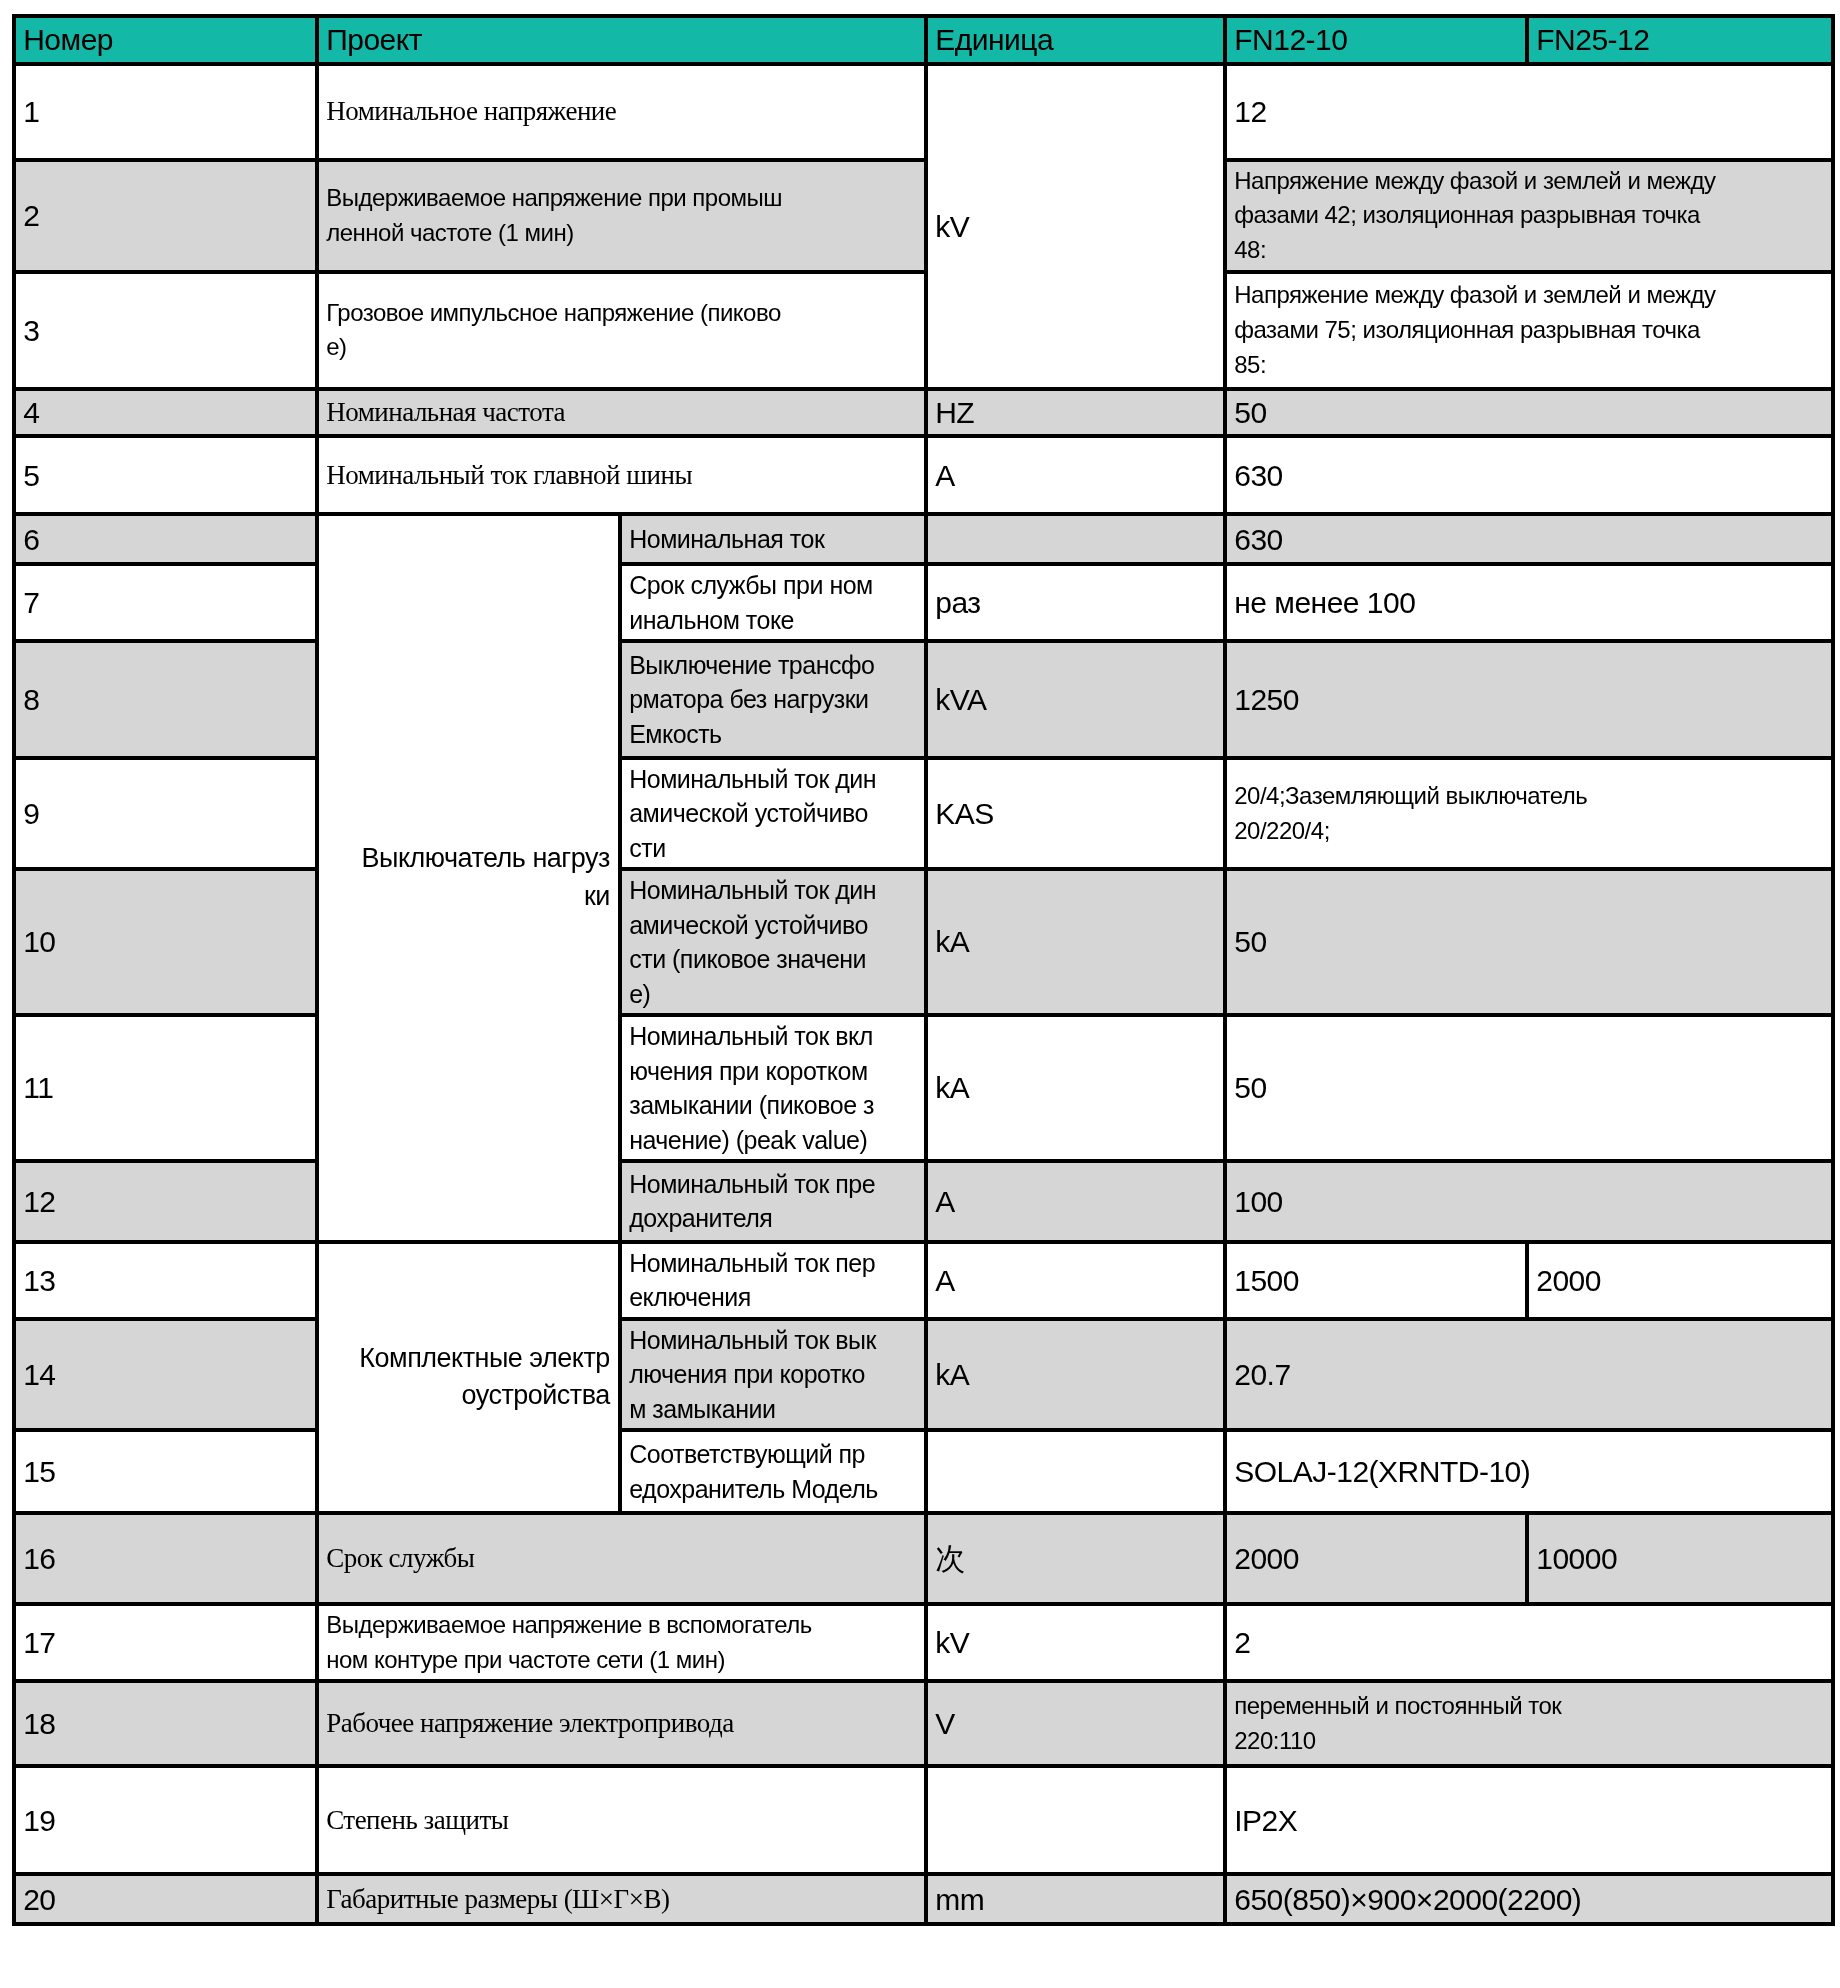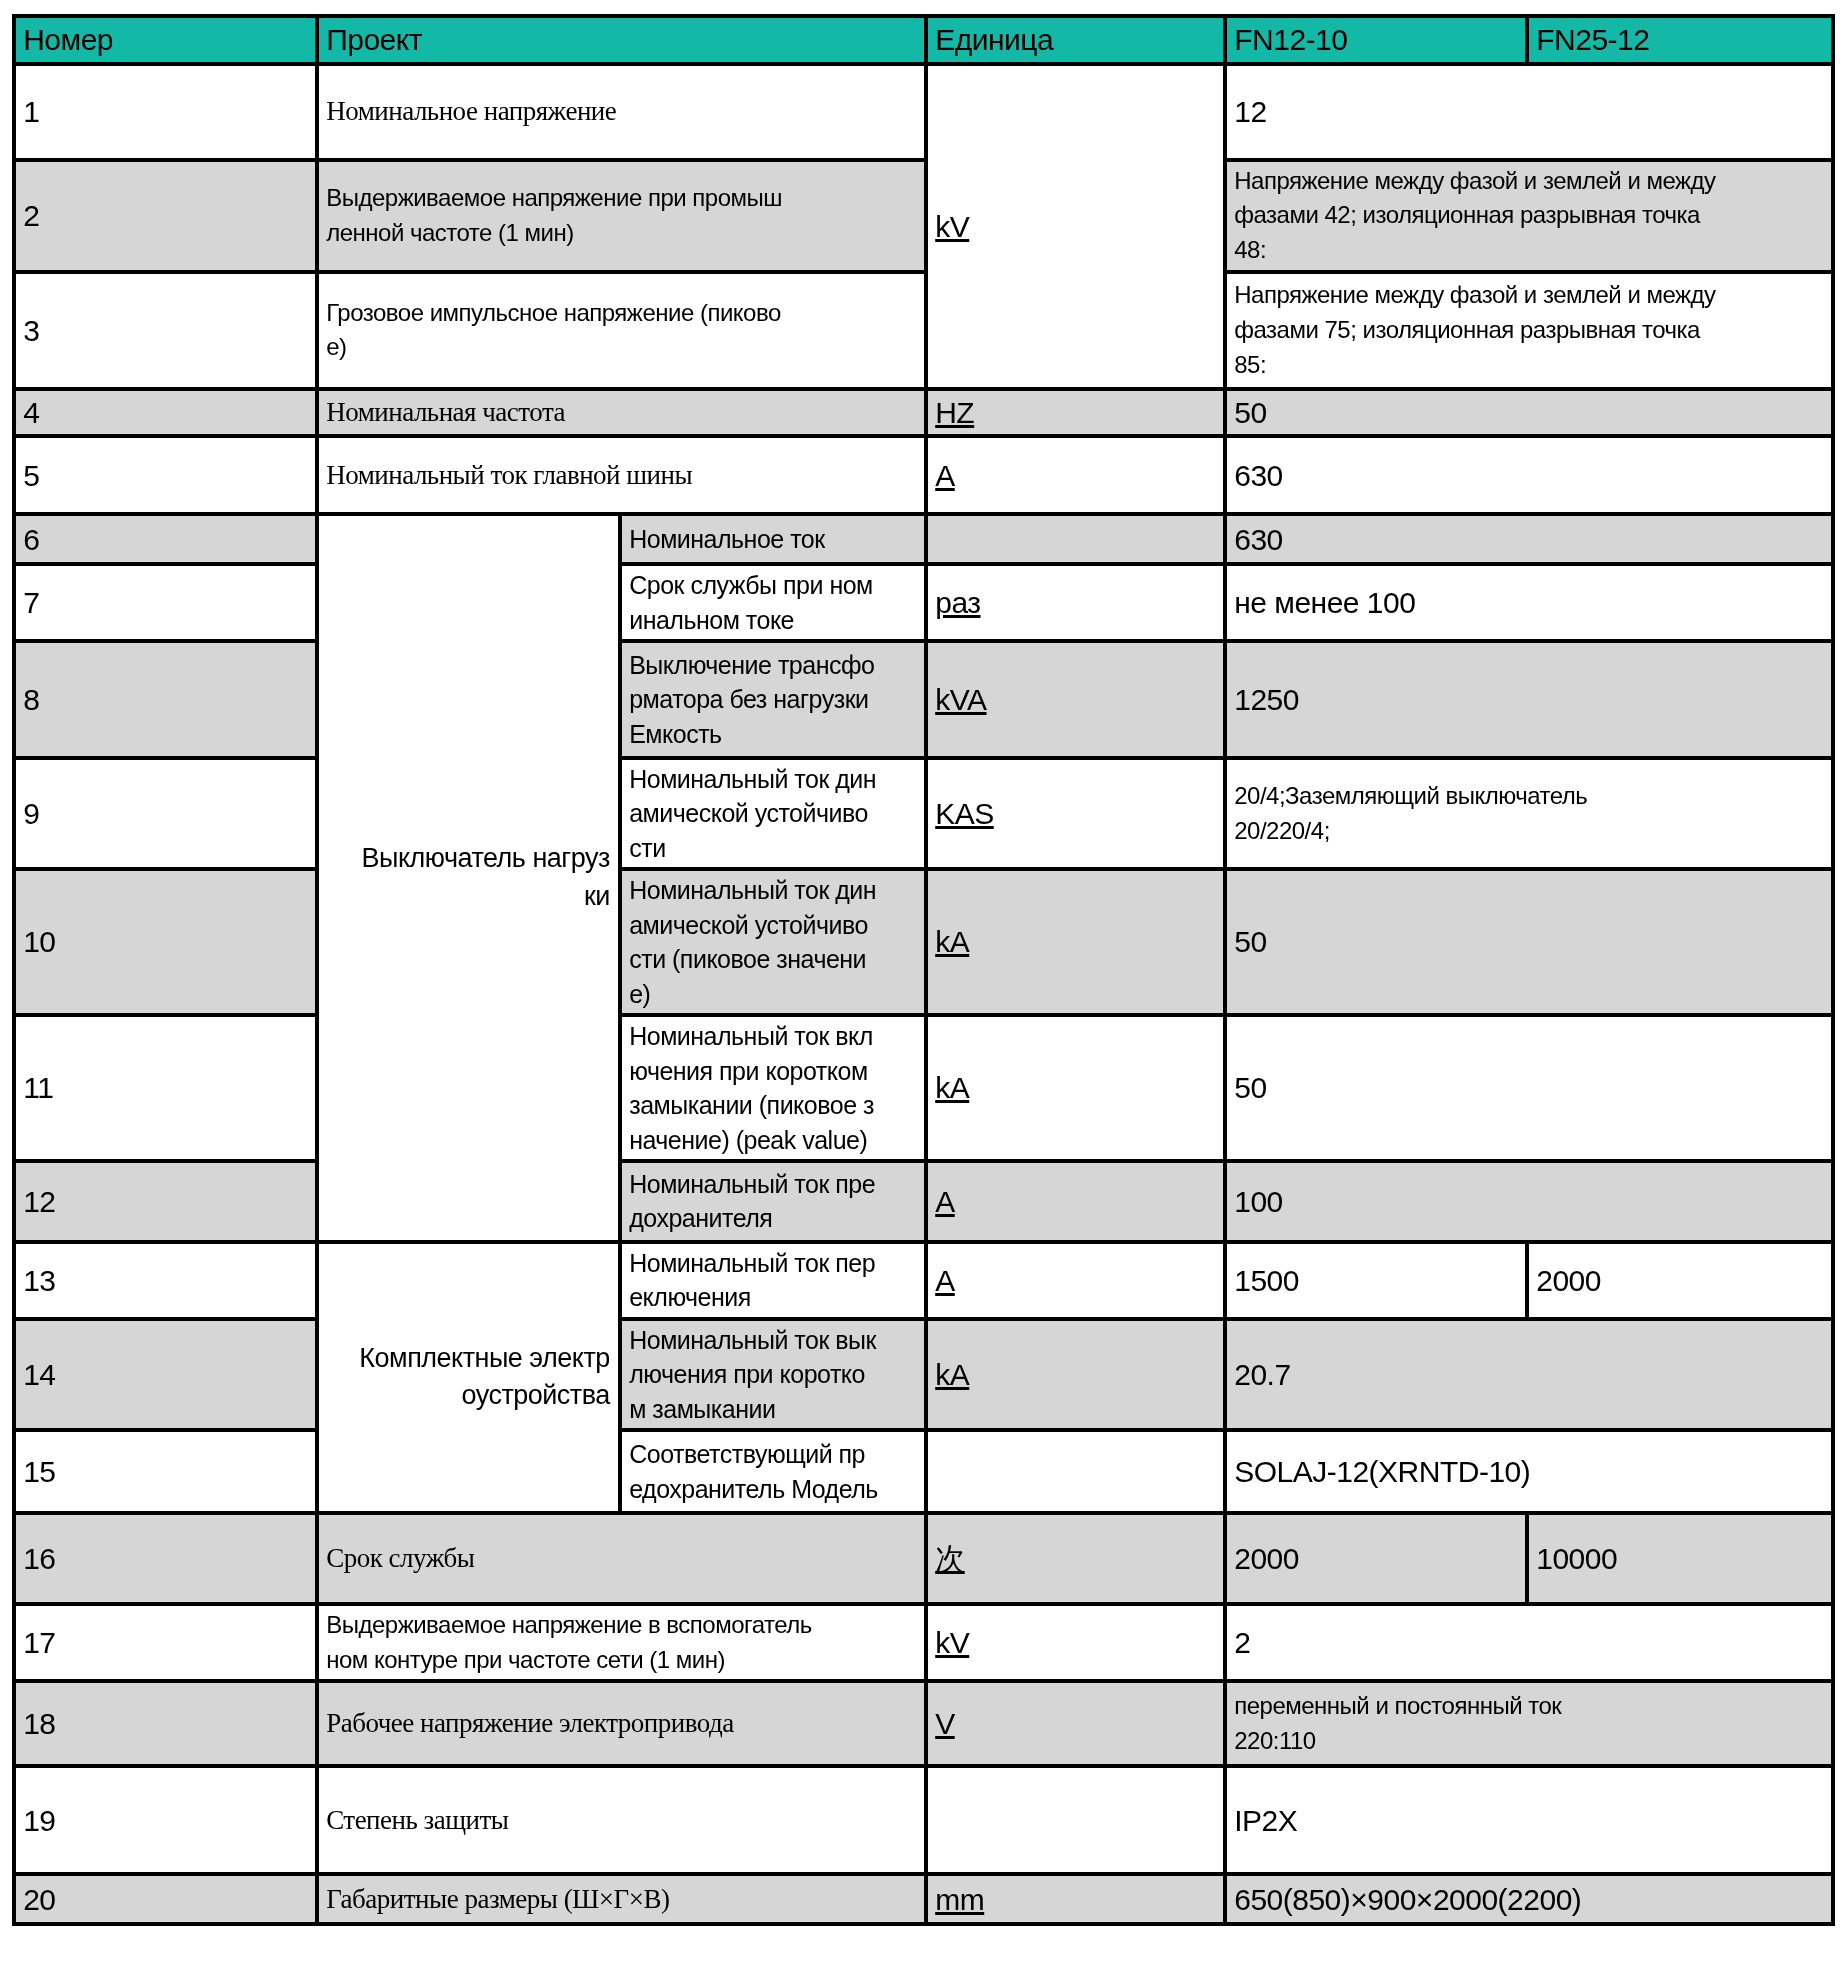--- a/index.html
+++ b/index.html
@@ -8,21 +8,21 @@
   table.spec{border-collapse:collapse;table-layout:fixed;
              margin:14.4px 0 0 11.5px;width:1819px;}
   td,th{border:4.8px solid #000;vertical-align:middle;text-align:left;
         padding:1.9px 7.7px;overflow:hidden;white-space:pre-line;
         letter-spacing:-0.5px;line-height:1.32;font-weight:400;}
   tr.g td{background:#d6d6d6;}
   tr.w td{background:#ffffff;}
   td.w{background:#ffffff !important;}
   tr.hdr td{background:#14b8a6;font-size:30px;}
   .num{font-size:30px;}
-  .unit{font-size:30px;text-decoration:underline;}
+  .unit{font-size:30px;}
   .val{font-size:30px;}
   .val-sm{font-size:24px;line-height:1.45;}
   .label{font-size:27px;font-family:Liberation Serif, serif;}
   .label-sm{font-size:24px;line-height:1.45;}
   .sublabel{font-size:25px;line-height:1.38;}
   .group{font-size:27px;line-height:1.4;text-align:right;}
 </style>
 </head>
 <body>
 
@@ -81,21 +81,21 @@
     <td class="num">5</td>
     <td colspan="2" class="label">Номинальный ток главной шины</td>
     <td class="unit">A</td>
     <td colspan="2" class="val">630</td>
   </tr>
 
   <tr class="g" style="height:50px">
     <td class="num">6</td>
     <td rowspan="7" class="group w">Выключатель нагруз
 ки</td>
-    <td class="sublabel">Номинальное ток</td>
+    <td class="sublabel">Номинальная ток</td>
     <td class="unit"></td>
     <td colspan="2" class="val">630</td>
   </tr>
 
   <tr class="w" style="height:73px">
     <td class="num">7</td>
     <td class="sublabel">Срок службы при ном
 инальном токе</td>
     <td class="unit">раз</td>
     <td colspan="2" class="val">не менее 100</td>

